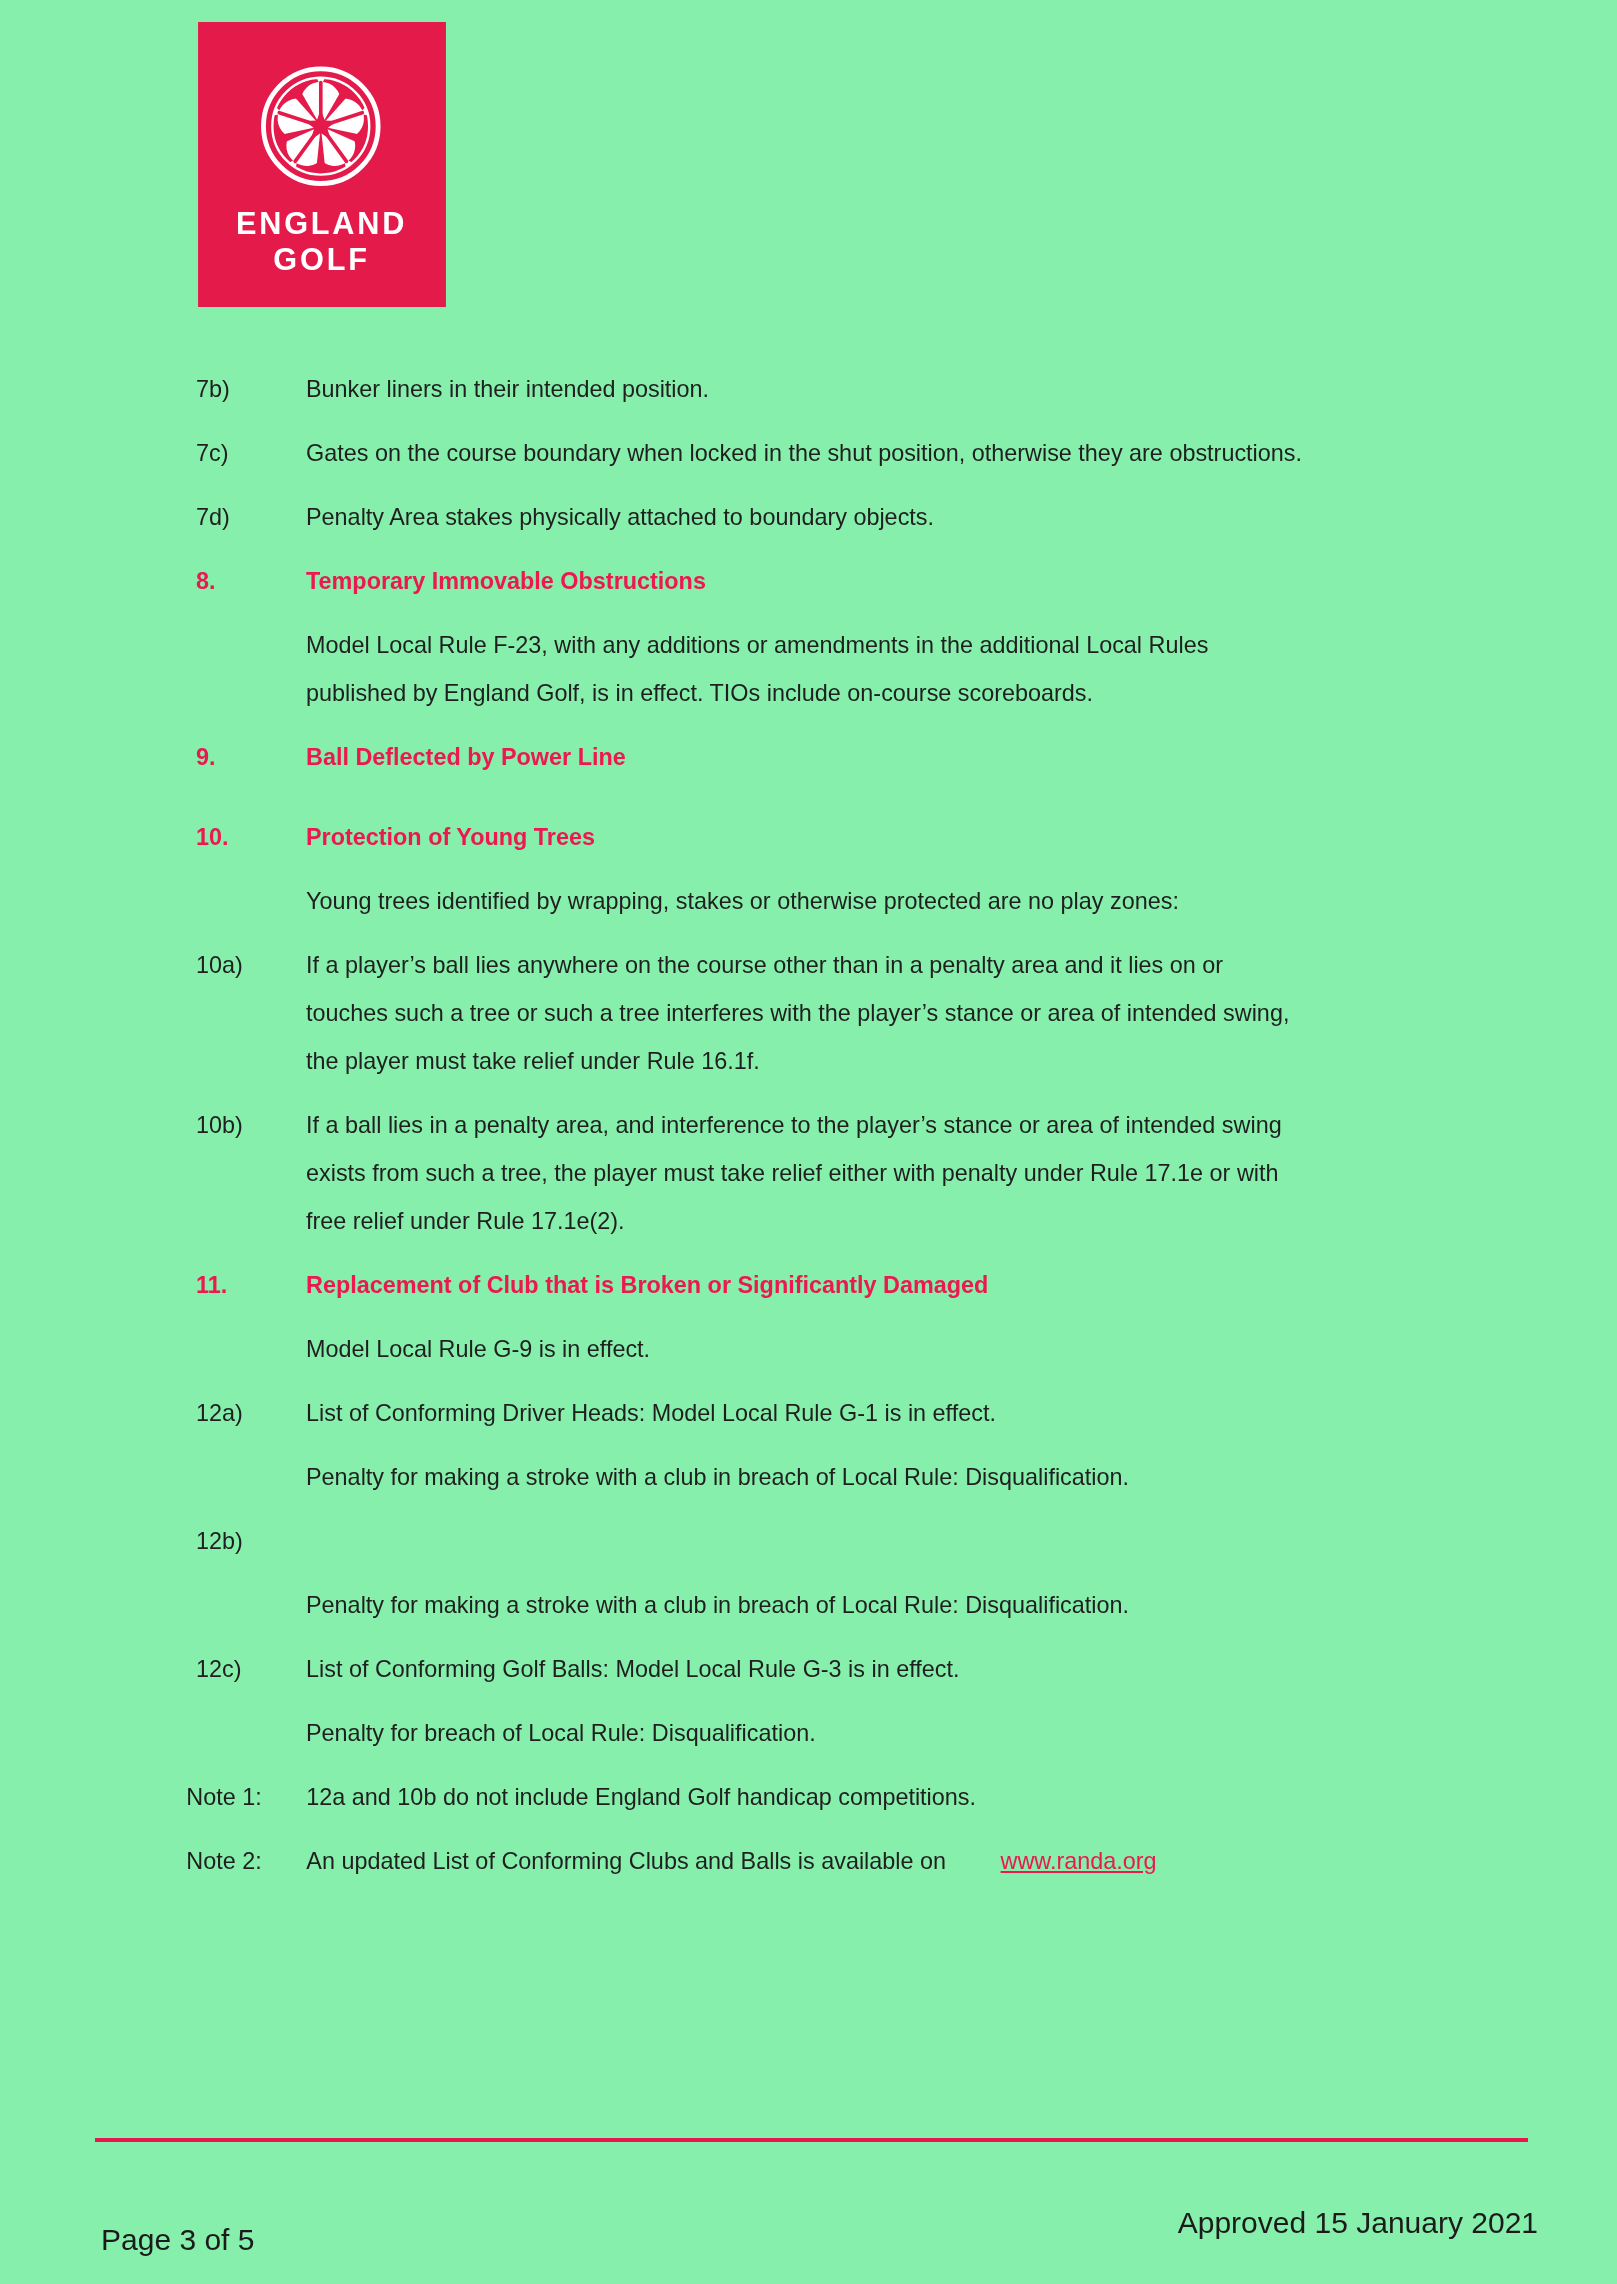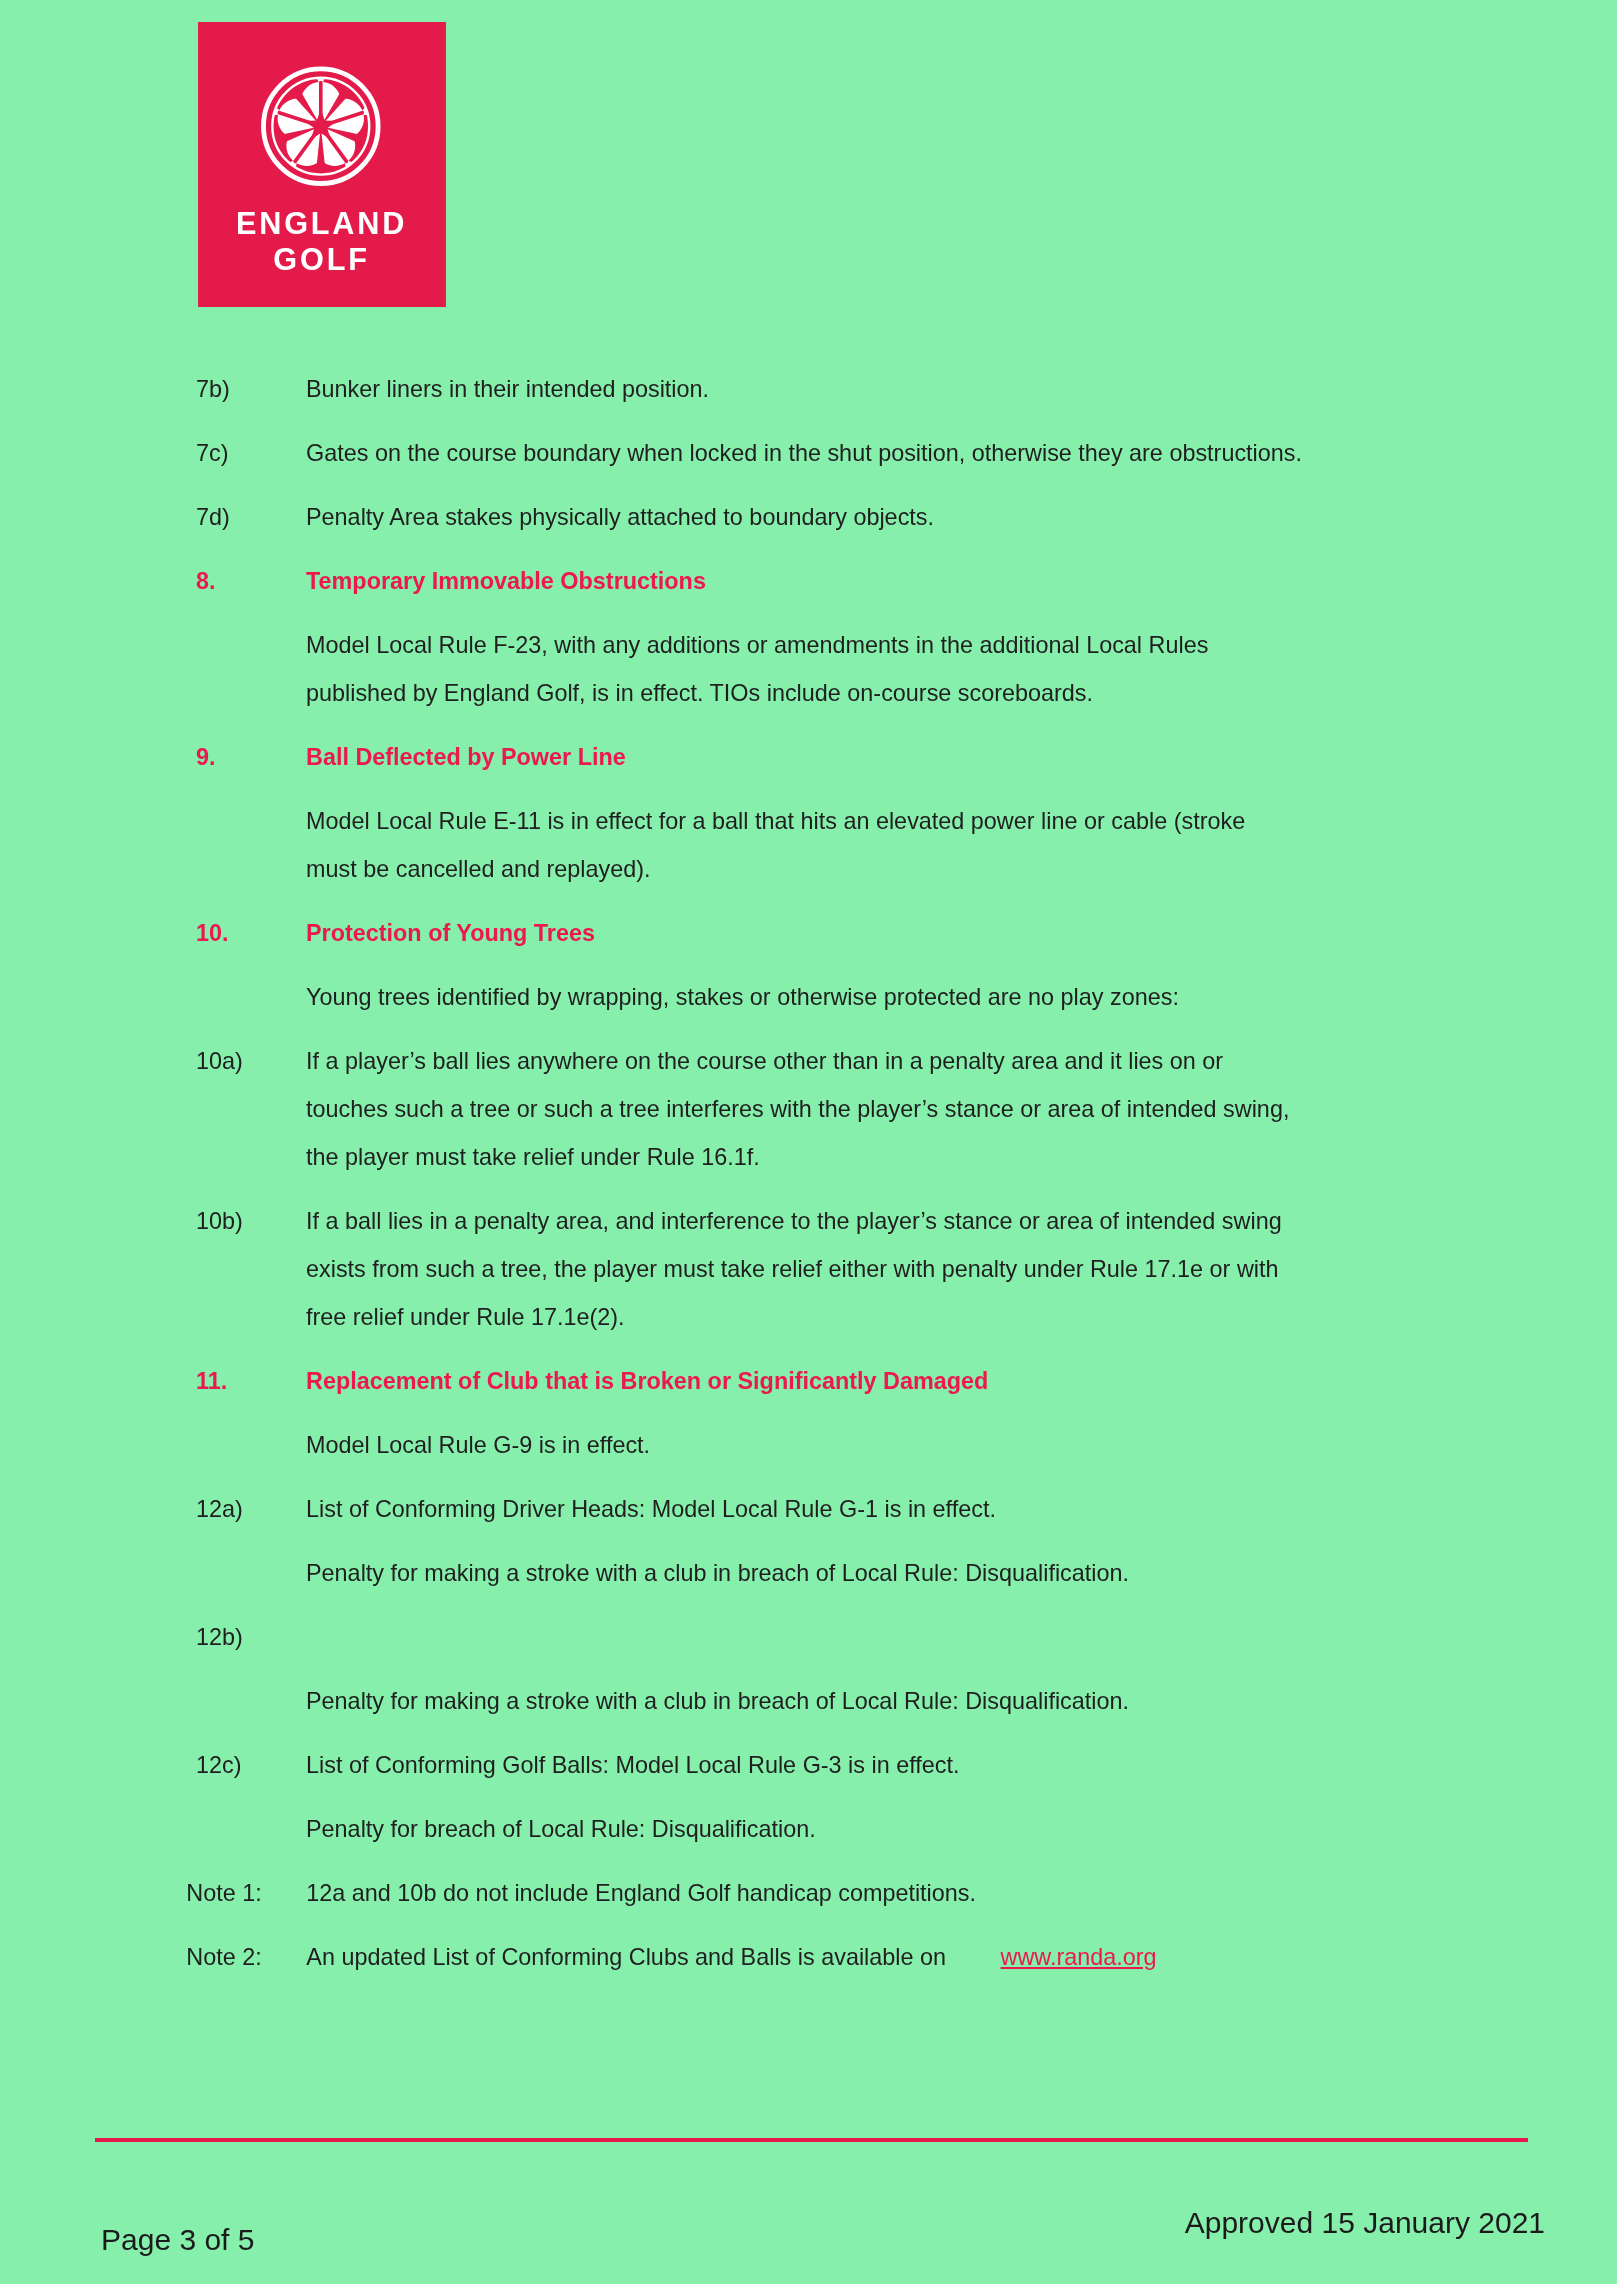--- a/index.html
+++ b/index.html
@@ -47,21 +47,21 @@
   
   .footer-rule{
     position:absolute;left:95px;top:2138px;width:1433px;height:4px;
     background:var(--line-red);
   }
   .footer-page{
     position:absolute;left:101px;top:2223px;
     font-size:30px;color:#1b1b1b;
   }
   .footer-approved{
-    position:absolute;right:72px;top:2206px;
+    position:absolute;right:79px;top:2206px;
     font-size:30px;color:#1b1b1b;text-align:left;
   }
 </style>
 </head>
 <body>
 
 <div class="page">
 
   <div class="logo">
     <svg width="248" height="285" viewBox="0 0 307 353">
@@ -161,22 +161,20 @@
 published by England Golf, is in effect. TIOs include on-course scoreboards.</span>
     </div>
 
     <div class="row heading">
       <span class="num">9.</span>
       <span class="txt">Ball Deflected by Power Line</span>
     </div>
 
     <div class="row">
       <span class="num"></span>
-      <span class="txt">Model Local Rule E-11 is in effect for a ball that hits an elevated power line or cable (stroke
-must be cancelled and replayed).</span>
     </div>
 
     <div class="row heading">
       <span class="num">10.</span>
       <span class="txt">Protection of Young Trees</span>
     </div>
 
     <div class="row">
       <span class="num"></span>
       <span class="txt">Young trees identified by wrapping, stakes or otherwise protected are no play zones:</span>

